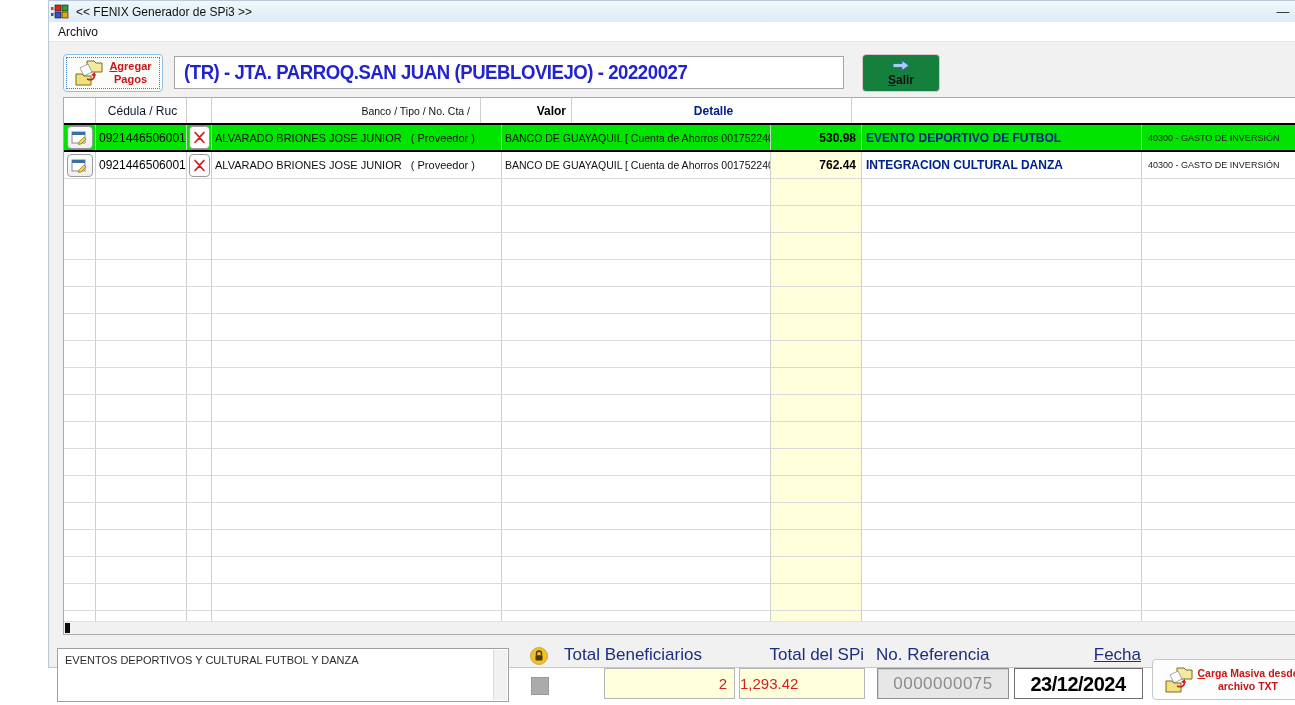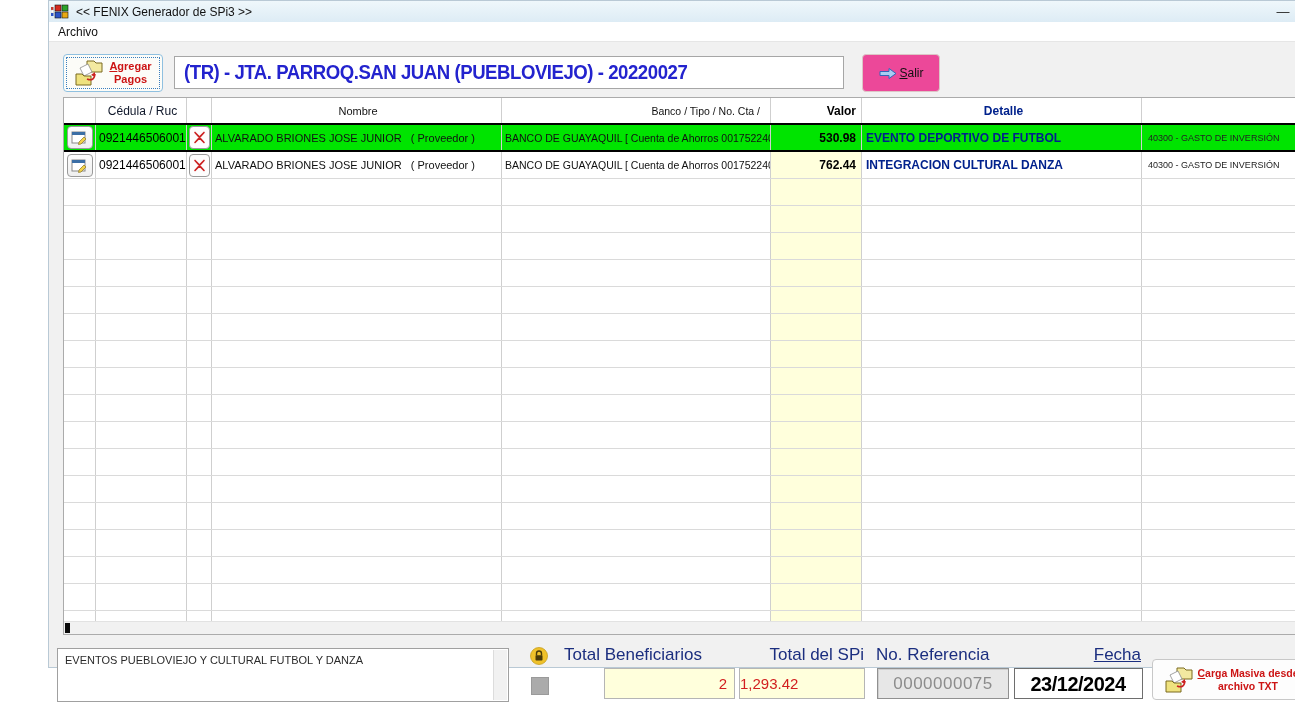--- a/index.html
+++ b/index.html
@@ -27,23 +27,23 @@
   .btn-red-text { color:#CC1414; font-weight:bold; line-height:1.15; }
   .ul-first { display:block; }
   .ul-first::first-letter { text-decoration:underline; }
   .agregar-btn { position:absolute; left:14px; top:53px; width:100px; height:38px; background:#FCFCF8;
     border:1px solid #8FC0E0; border-radius:4px; outline:1px dotted #3A7EBF; outline-offset:-4px;
     display:flex; align-items:center; justify-content:center; gap:5px; cursor:pointer; font-size:11px; }
   .entity-field { position:absolute; left:125px; top:55px; width:670px; height:33px; background:#fff;
     border:1px solid #A6A6A6; display:flex; align-items:center; padding-left:9px; overflow:hidden; }
   .entity-field span { display:inline-block; font-weight:bold; font-size:20px; color:var(--title-blue,#2323CE);
     letter-spacing:-0.5px; transform:scaleX(.93); transform-origin:left center; white-space:nowrap; }
-  .salir-btn { position:absolute; left:813px; top:53px; width:78px; height:38px; background:#ec4899;
-    border:1px solid #DCC6C6; border-radius:4px; display:flex; flex-direction:row; align-items:center;
-    justify-content:center; gap:1px; cursor:pointer; }
+  .salir-btn { position:absolute; left:813px; top:53px; width:78px; height:38px; background:#15803d;
+    border:1px solid #DCC6C6; border-radius:4px; display:flex; flex-direction:column; align-items:center;
+    justify-content:center; gap:1px; cursor:pointer;font-weight:bold; }
   .salir-btn .lbl { font-size:12px; color:#111; }
 
   
   .grid-outer { position:absolute; left:14px; top:96px; width:1270px; height:538px; background:#fff;
     border:1px solid #ABABAB; overflow:hidden; }
   .grid-header { display:flex; height:25px; background:#FFFFFF; }
   .hc { font-size:11px; color:#0f172a; display:flex; align-items:center; justify-content:center;
     border-right:1px solid #CFCFCF; overflow:hidden; white-space:nowrap; }
   .hc.c4 { justify-content:flex-end; padding-right:10px; }
   .grid-body { position:absolute; left:0; top:25px; right:20px; bottom:13px; overflow:hidden; }
@@ -143,21 +143,20 @@
       <path d="M2 4.5 h9 V1.5 l7 5 -7 5 V8.5 h-9 z" fill="#A9CDF2" stroke="#3366B8" stroke-width="1"></path>
     </svg>
     <span class="lbl ul-first">Salir</span>
   </button>
 
   <div class="grid-outer">
     <div class="grid-header" id="grid-header">
         <div class="hc c0"></div>
         <div class="hc c1">Cédula / Ruc</div>
         <div class="hc c2"></div>
-        <div class="hc c3">Nombre</div>
         <div class="hc c4">Banco / Tipo / No. Cta /</div>
         <div class="hc c5">Valor</div>
         <div class="hc c6">Detalle</div>
         <div class="hc cf"></div>
       </div>
     <div class="grid-body" id="grid-body">
         <div class="grow sel">
           <div class="gc c0"><button class="rowbtn"><svg width="17" height="15" viewBox="0 0 17 15">
                 <rect x="1" y="2" width="13" height="11" fill="#FFFFFF" stroke="#888" stroke-width="1"></rect>
                 <rect x="1" y="2" width="13" height="3" fill="#3B6EA5"></rect>
@@ -379,21 +378,21 @@
           <div class="gc cf"></div>
         </div>
       </div>
     <div class="vscroll"></div>
     <div class="hscroll">
       <div class="hthumb"></div>
     </div>
   </div>
 
   <div class="desc-box">
-    <span>EVENTOS PUEBLOVIEJO Y CULTURAL FUTBOL Y DANZA</span>
+    <span>EVENTOS DEPORTIVOS Y CULTURAL FUTBOL Y DANZA</span>
     <div class="desc-scroll"></div>
   </div>
 
   <svg class="lock-badge" viewBox="0 0 18 18">
     <circle cx="9" cy="9" r="8.5" fill="#EFC12A" stroke="#C79E1A" stroke-width="0.8"></circle>
     <path d="M6.5 8.5 v-2 a2.5 2.5 0 0 1 5 0 v2" fill="none" stroke="#4A3A08" stroke-width="1.4"></path>
     <rect x="5.5" y="8.3" width="7" height="5.2" rx="0.8" fill="#4A3A08"></rect>
   </svg>
   <div class="gray-square"></div>
 

